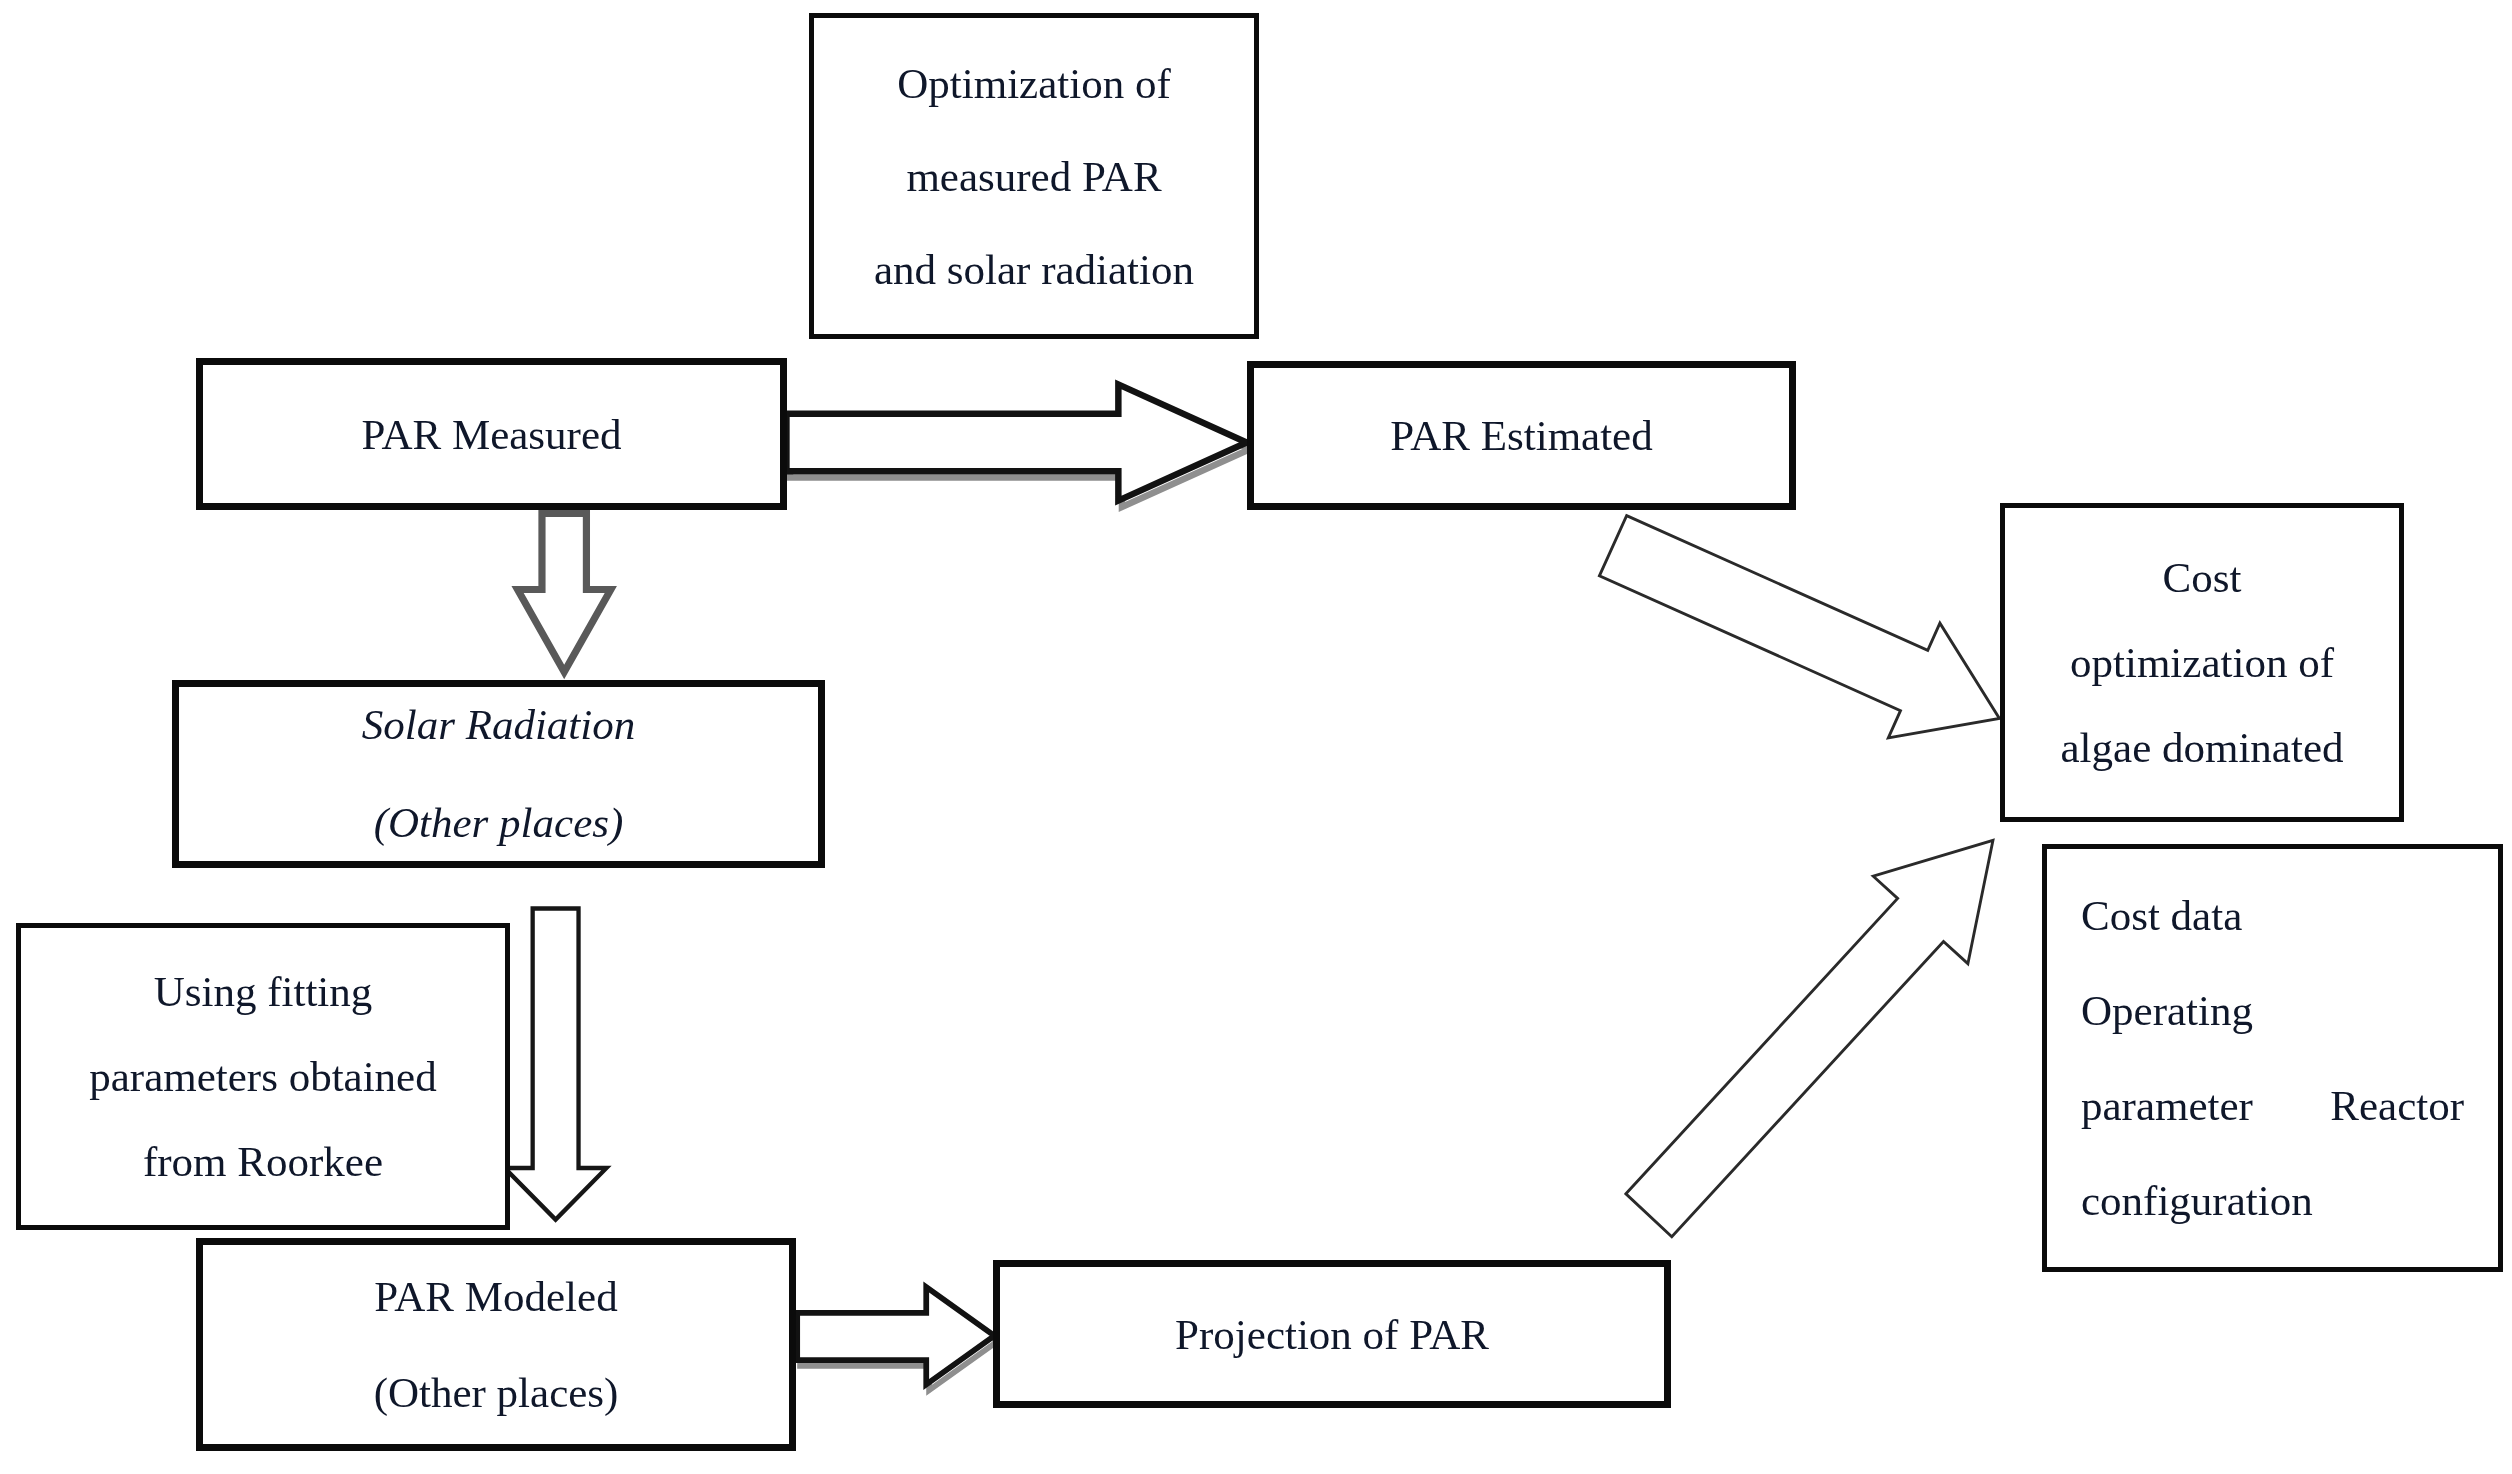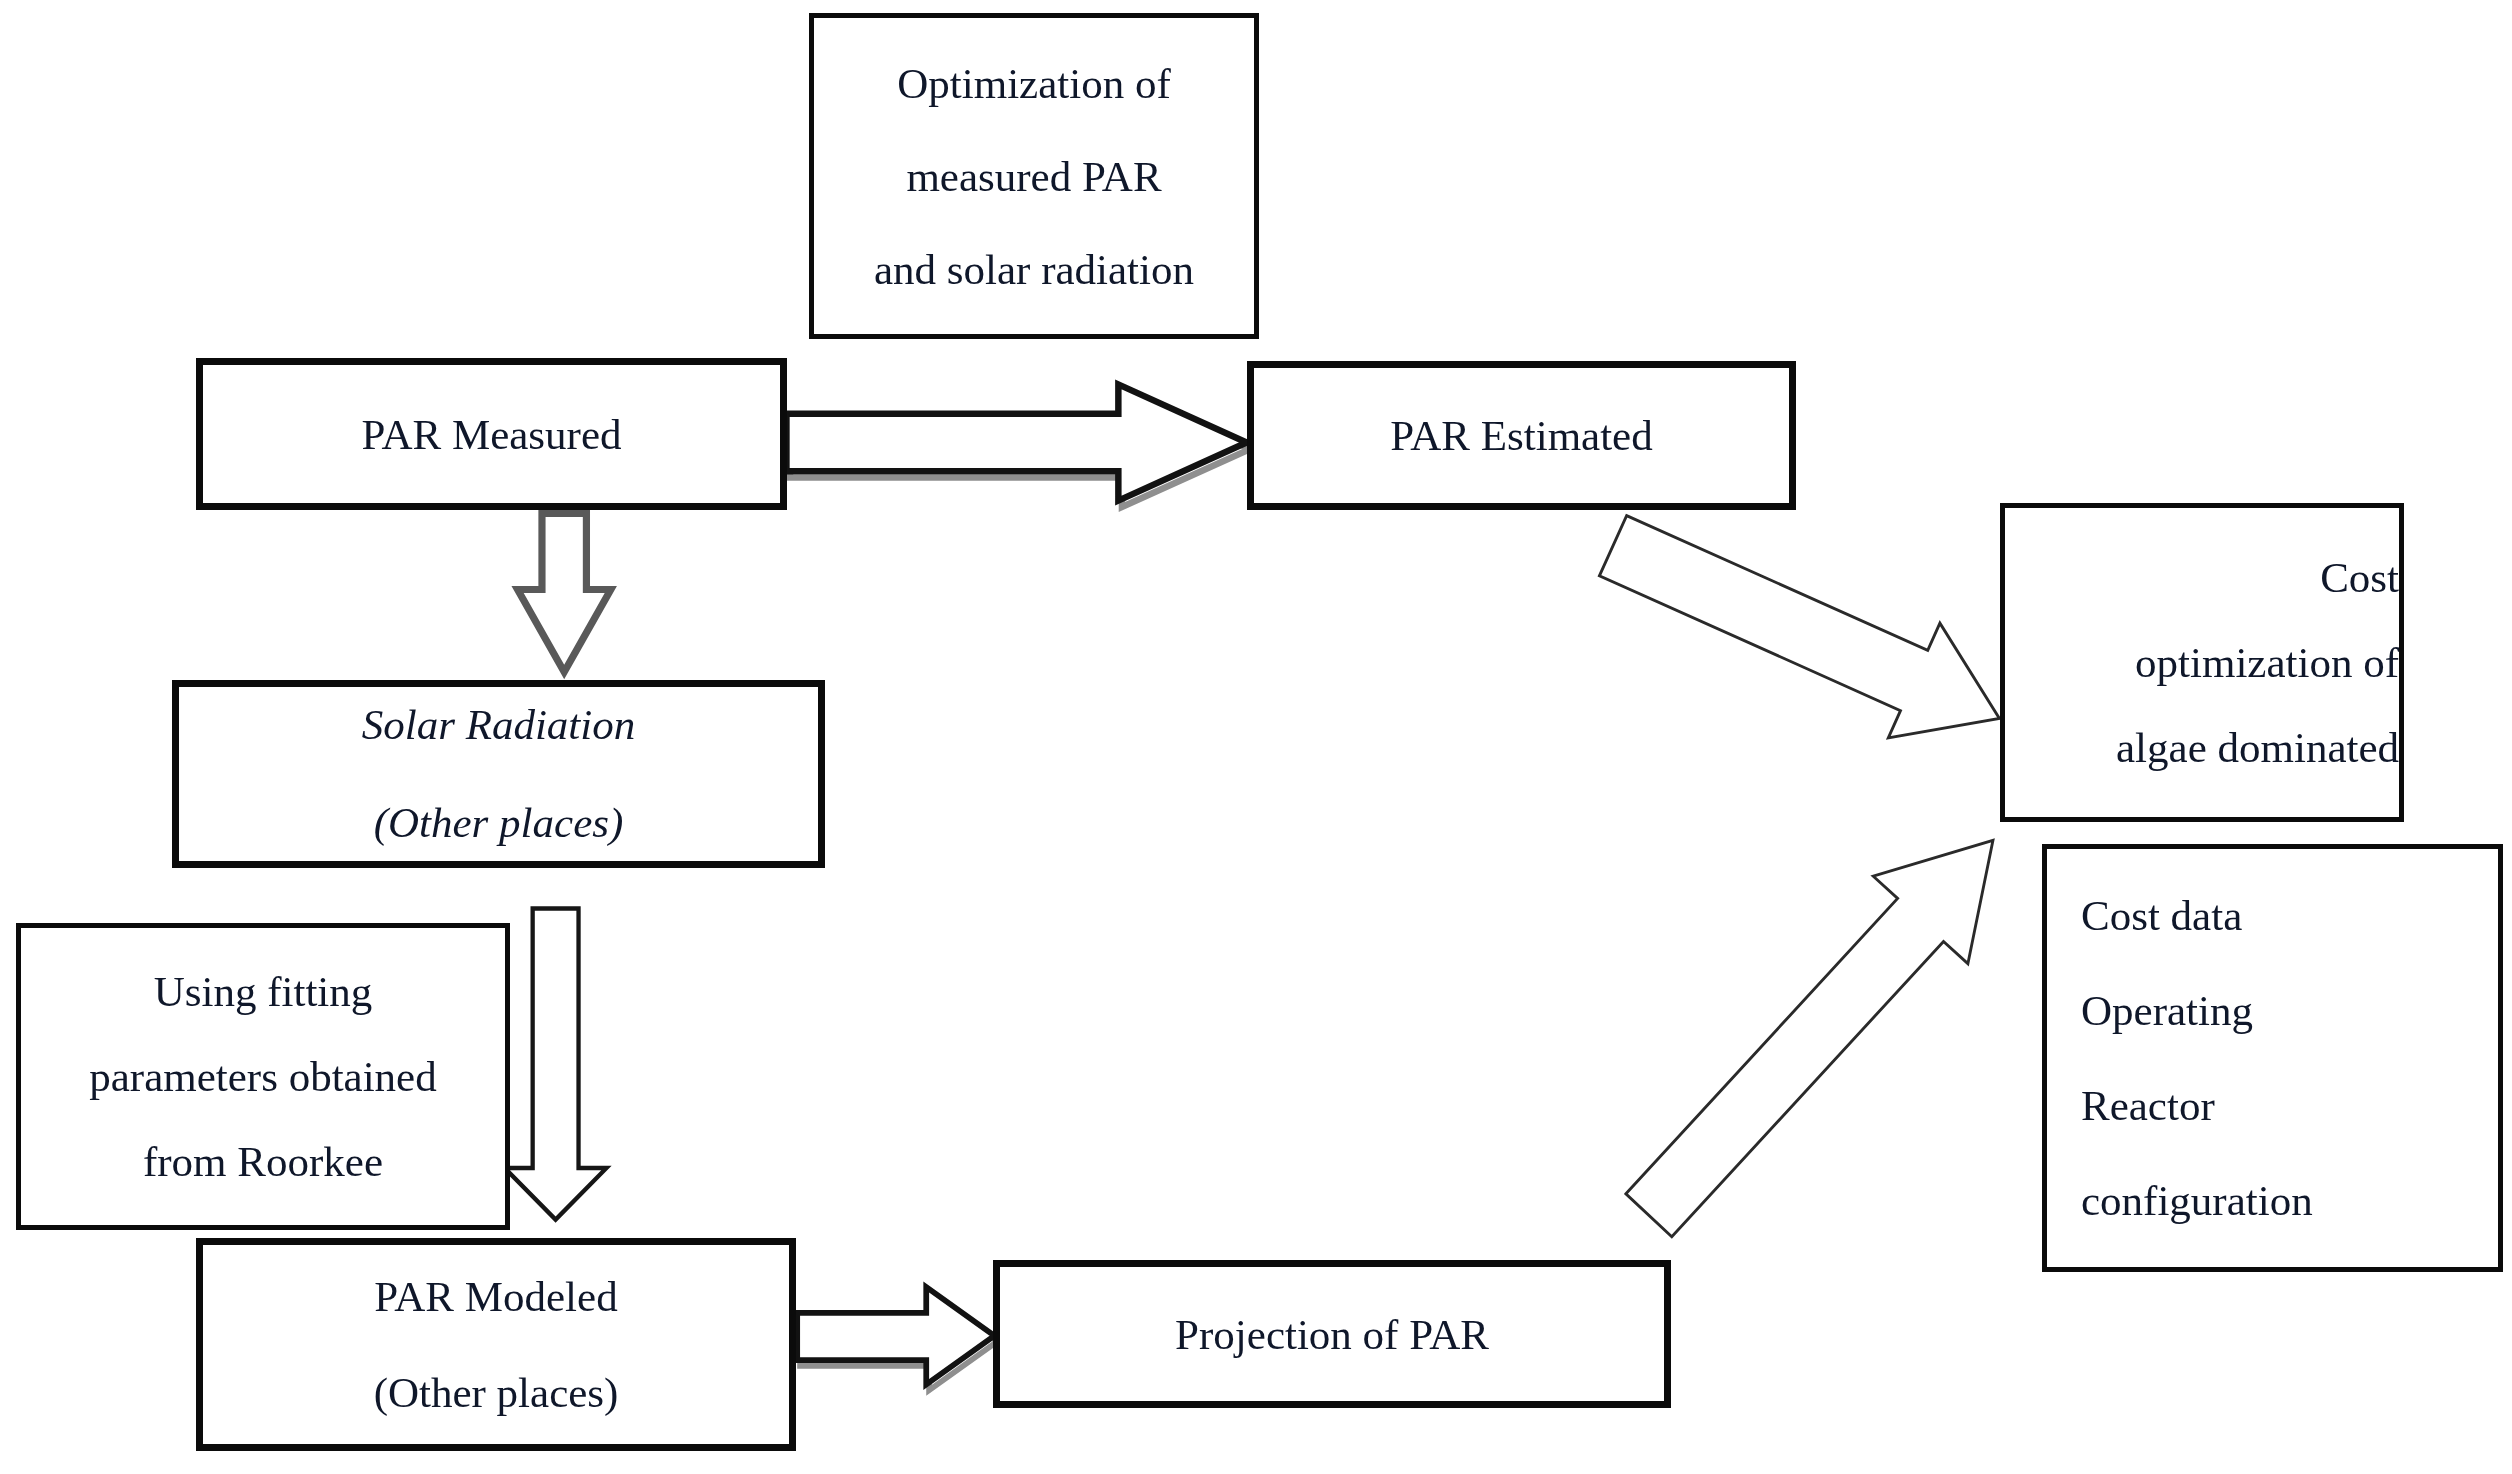--- a/index.html
+++ b/index.html
@@ -9,21 +9,21 @@
         display:flex;flex-direction:column;align-items:center;justify-content:center;
         font-size:43px;color:#0f172a;text-align:center;z-index:2;}
   .node .ln{display:block;}
   #n-opt   {left:809px;top:13px;  width:450px;height:326px;border-width:5.7px;line-height:93px;}
   #n-meas  {left:196px; top:358px; width:591px;height:152px;}
   #n-est   {left:1247px;top:361px; width:549px;height:149px;text-align:center;}
   #n-solar {left:172px; top:680px; width:653px;height:188px;line-height:98px;font-style:italic;}
   #n-fit   {left:16px;  top:923px;width:494px;height:307px;border-width:5.7px;line-height:85px;}
   #n-model {left:196px; top:1238px;width:600px;height:213px;line-height:96px;}
   #n-proj  {left:993px;top:1260px;width:678px;height:148px;}
-  #n-copt  {left:2000px;top:503px; width:404px;height:319px;border-width:5.7px;line-height:85px;align-items:flex-end;}
+  #n-copt  {left:2000px;top:503px; width:404px;height:319px;border-width:5.7px;line-height:85px;}
   #n-cdata {left:2042px;top:844px;width:461px;height:428px;border-width:5px;line-height:95px;
             align-items:flex-start;text-align:left;padding:0 34px;}
   #n-cdata .ln3{display:flex;justify-content:space-between;width:100%;}
   #arrow-layer{position:absolute;left:0;top:0;z-index:1;pointer-events:none;}
   #arrow-layer polygon{fill:#ffffff;stroke-linejoin:miter;}
 </style>
 </head>
 <body>
 
 <div id="canvas">
@@ -82,19 +82,20 @@
   <div class="node" id="n-copt">
     <span class="ln">Cost</span>
     <span class="ln">optimization of</span>
     <span class="ln">algae dominated</span>
   </div>
 
   <div class="node" id="n-cdata">
     <span class="ln">Cost data</span>
     <span class="ln">Operating</span>
     <span class="ln ln3">
+      <span>parameter</span>
       <span>Reactor</span>
     </span>
     <span class="ln">configuration</span>
   </div>
 
 </div>
 
 
 </body></html>

